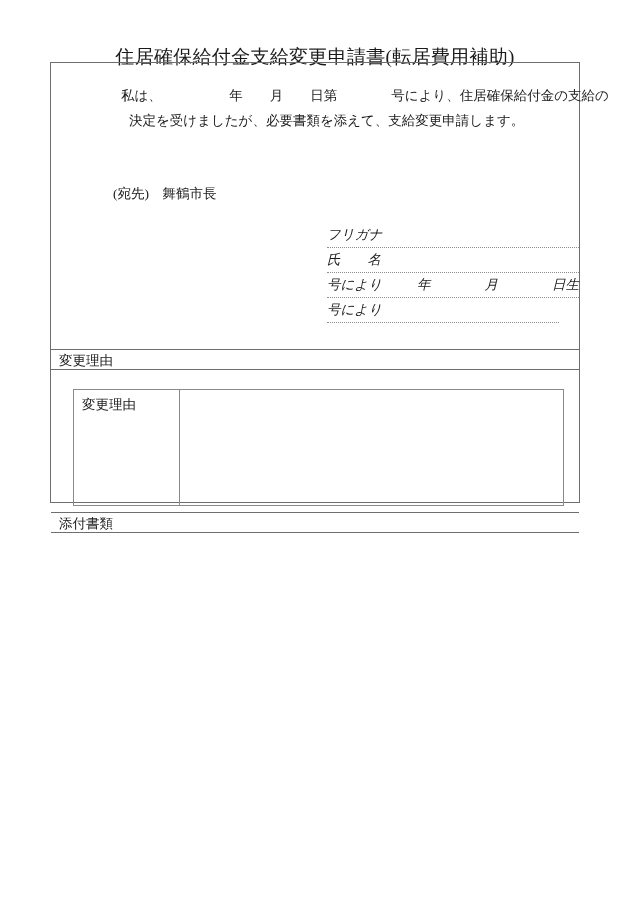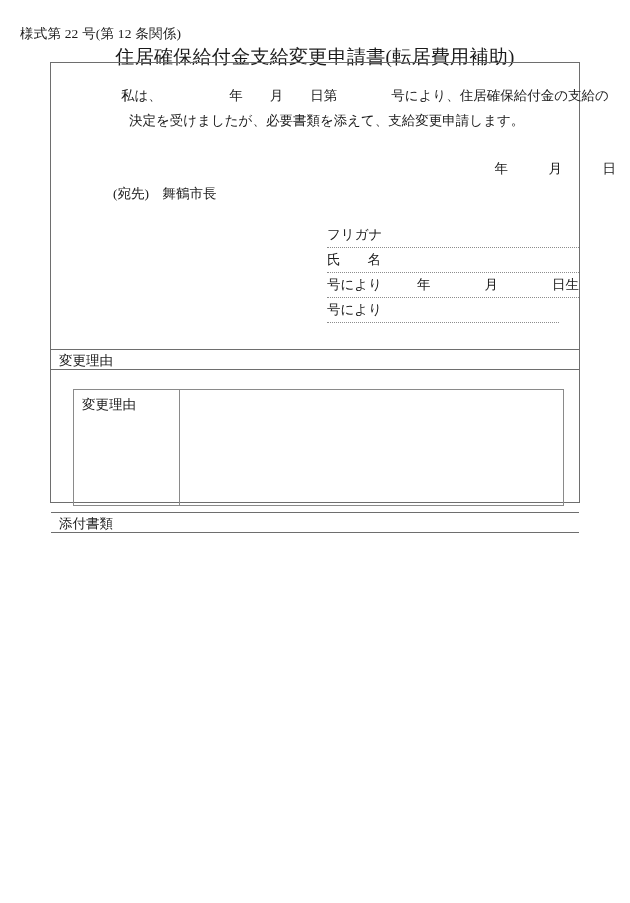--- a/index.html
+++ b/index.html
@@ -97,20 +97,21 @@
     left: 276px;
     top: 160px;
     width: 252px;
   }
   .field-row {
     position: relative;
     height: 24px;
     margin-bottom: 0px;
     border-bottom: 1px dotted #8d8d8d;
     font-size: 13.5px;
+    font-style: italic;
   }
   .field-row .fr-label {
     position: absolute;
     left: 0;
     bottom: 3px;
     white-space: pre;
   }
   .field-row .fr-tail {
     position: absolute;
     right: 0;
@@ -170,32 +171,30 @@
     top: 494px;
     font-size: 13.5px;
     white-space: pre;
   }
 </style>
 </head>
 <body>
 
 <div class="page">
 
-  <div class="form-number">様式第 22 号(第 12 条関係)</div>
 
   <div class="doc-title">住居確保給付金支給変更申請書(転居費用補助)</div>
 
   <div class="outer-frame">
 
     <div class="statement">
       <div class="line1">私は、　　　　　年　　月　　日第　　　　号により、住居確保給付金の支給の</div>
       <div class="line2">決定を受けましたが、必要書類を添えて、支給変更申請します。</div>
     </div>
 
-    <div class="date-line">年　　　月　　　日</div>
 
     <div class="addressee">(宛先)　舞鶴市長</div>
 
     <div class="applicant">
 
       <div class="field-row">
         <span class="fr-label">フリガナ</span>
         <span class="fr-tail"></span>
       </div>
 

